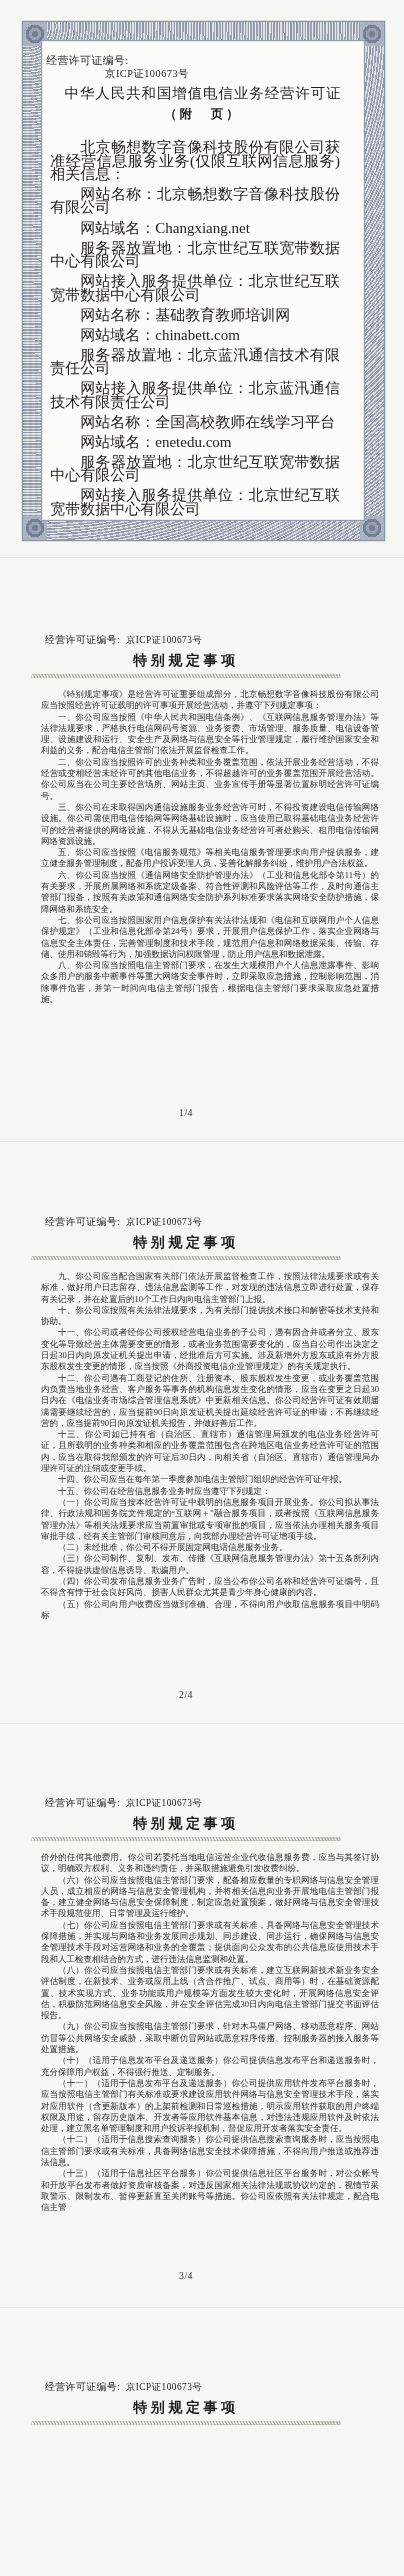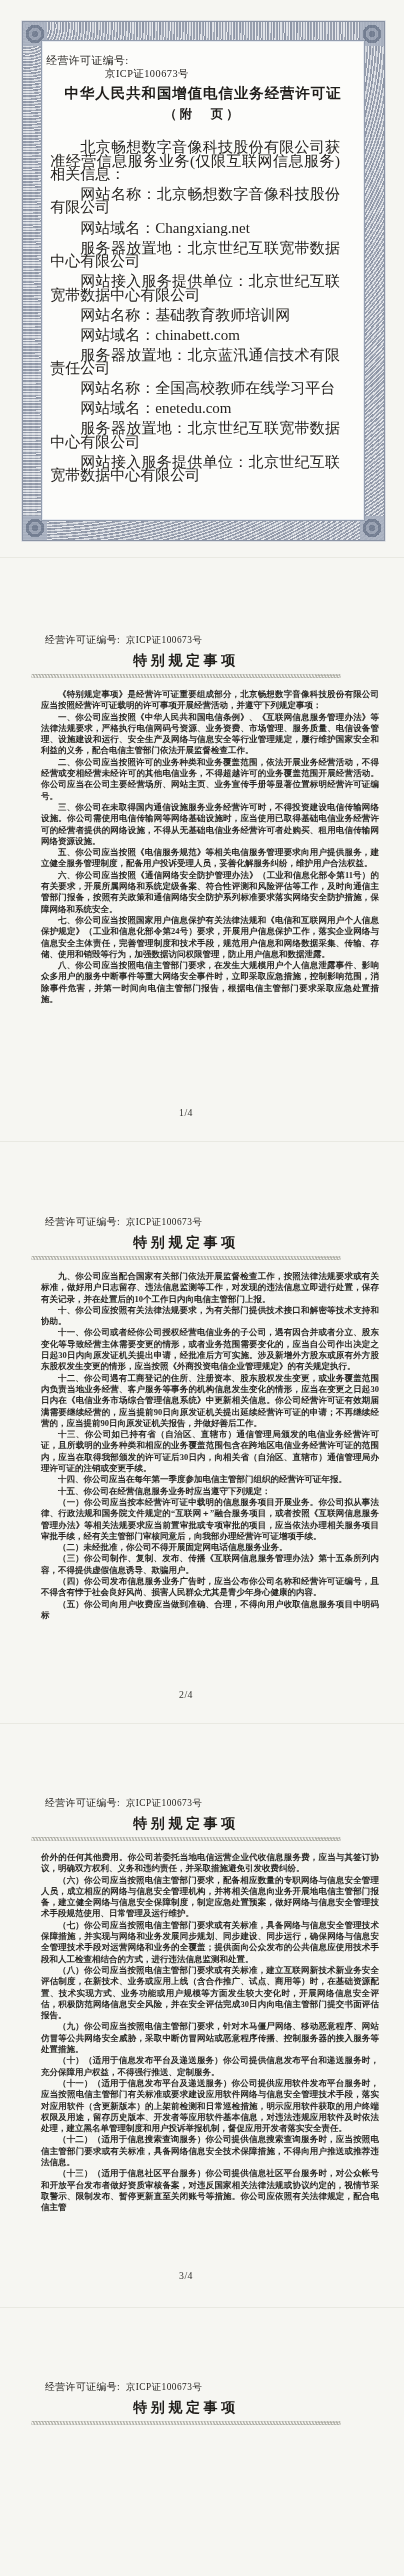--- a/index.html
+++ b/index.html
@@ -46,21 +46,21 @@
   .cert-no-label{
     position:absolute;left:4.1px;top:13.4px;
     font-size:10.8px;color:#24221f;letter-spacing:0.5px;
   }
   .cert-no-value{
     position:absolute;left:63px;top:26px;
     font-size:10.3px;color:#24221f;letter-spacing:0.5px;
   }
   .cert-title{
     position:absolute;left:0;right:0;top:43px;margin:0;
-    text-align:center;font-size:14.4px;font-weight:bold;color:#1f1d1a;
+    text-align:center;font-size:14.4px;font-weight:normal;color:#1f1d1a;
     letter-spacing:1px;
   }
   .cert-subtitle{
     position:absolute;left:0;right:0;top:65px;
     text-align:center;font-size:12.4px;font-weight:bold;color:#1f1d1a;
     letter-spacing:3.1px;
   }
   .cert-text{
     position:absolute;left:8.2px;right:24px;top:100px;
     font-size:15px;line-height:13.4px;color:#24221f;
@@ -84,21 +84,20 @@
     position:absolute;top:107px;left:50%;transform:translateX(-50%);
     width:309px;height:4.1px;opacity:.85;
     background:
       repeating-linear-gradient(120deg,#a9a99f 0 1px,rgba(0,0,0,0) 1px 2.6px),
       repeating-linear-gradient(60deg,#a9a99f 0 1px,rgba(0,0,0,0) 1px 2.6px);
   }
   .prov-body{
     position:absolute;left:41px;top:122px;width:338px;
     font-size:8.5px;line-height:11.3px;color:#2b2a27;
     text-align:justify;
-    font-weight:bold;
   }
   .prov-body p{margin:0;text-indent:2em;}
   .prov-body p.no-indent{text-indent:0;}
   .prov-footer{
     position:absolute;left:0;right:0;top:540px;
     text-align:center;font-size:9.8px;color:#33322f;letter-spacing:0.5px;
   }
   .seam{position:absolute;left:0;width:405px;height:0.5px;background:#e9e9e2;}
 </style>
 </head>
@@ -118,20 +117,21 @@
       <div class="cert-subtitle">（附　页）</div>
       <div class="cert-text">
         <p>北京畅想数字音像科技股份有限公司获准经营信息服务业务(仅限互联网信息服务)相关信息：</p>
         <p>网站名称：北京畅想数字音像科技股份有限公司</p>
         <p>网站域名：Changxiang.net</p>
         <p>服务器放置地：北京世纪互联宽带数据中心有限公司</p>
         <p>网站接入服务提供单位：北京世纪互联宽带数据中心有限公司</p>
         <p>网站名称：基础教育教师培训网</p>
         <p>网站域名：chinabett.com</p>
         <p>服务器放置地：北京蓝汛通信技术有限责任公司</p>
+        <p>网站接入服务提供单位：北京蓝汛通信技术有限责任公司</p>
         <p>网站名称：全国高校教师在线学习平台</p>
         <p>网站域名：enetedu.com</p>
         <p>服务器放置地：北京世纪互联宽带数据中心有限公司</p>
         <p>网站接入服务提供单位：北京世纪互联宽带数据中心有限公司</p>
       </div>
     </div>
   </section>
 
   <div class="seam" style="top:557px"></div>
 

